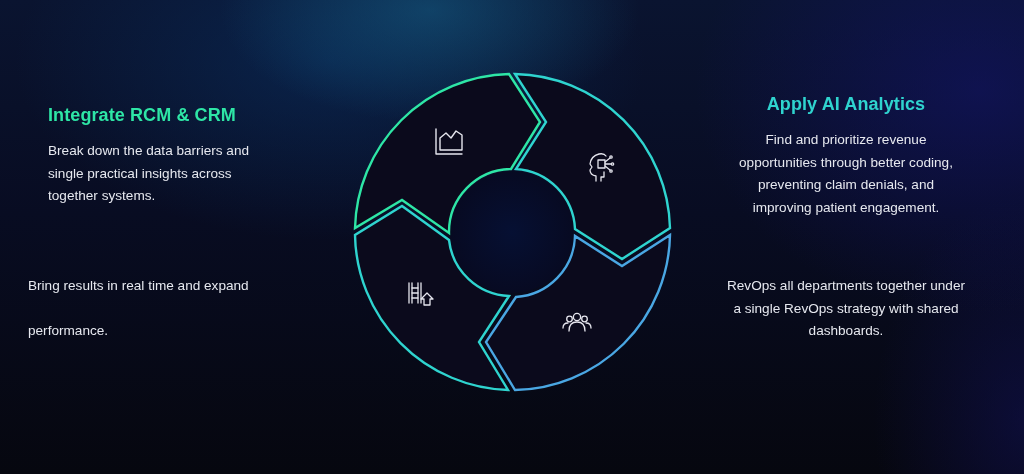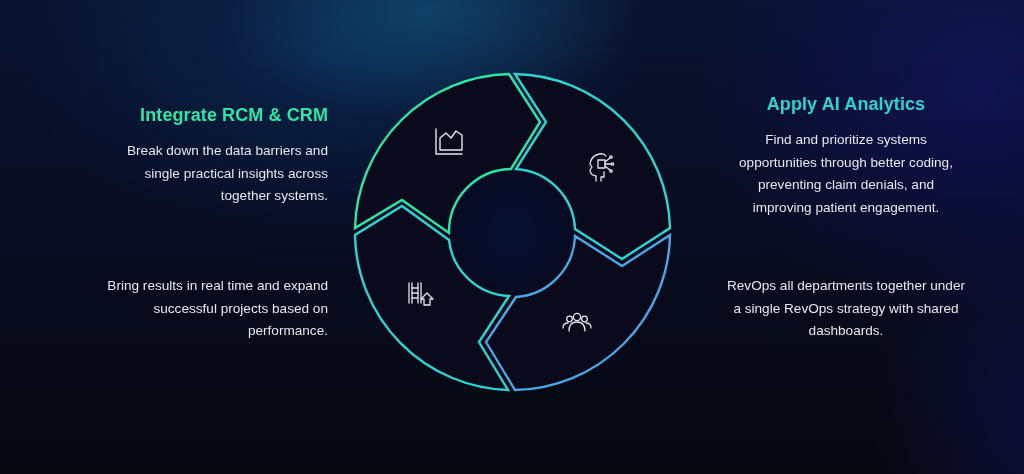--- a/index.html
+++ b/index.html
@@ -11,21 +11,21 @@
     .bg {
       position: absolute; inset: 0;
       background:
         radial-gradient(ellipse 300px 160px at 430px 10px, rgba(24,110,150,0.45), rgba(10,40,80,0.0) 70%),
         radial-gradient(ellipse 420px 240px at 330px 60px, rgba(10,50,100,0.55), rgba(0,0,0,0) 75%),
         radial-gradient(ellipse 380px 300px at 980px 90px, rgba(20,20,110,0.55), rgba(0,0,0,0) 75%),
         radial-gradient(ellipse 200px 300px at 1024px 420px, rgba(18,18,90,0.5), rgba(0,0,0,0) 75%),
         linear-gradient(180deg, #0a1430 0%, #080c22 45%, #06070f 100%);
     }
     .block { position: absolute; }
-    .block.left { text-align: right; }
+    .block.left { }
     .block.right { text-align: center; }
     .title {
       font-weight: 700; font-size: 18px; letter-spacing: 0.1px; margin: 0 0 14px 0;
       line-height: 22px;
     }
     .desc {
       color: #e6e8ef; font-size: 13.6px; line-height: 22.5px; margin: 0;
     }
     svg.diagram { position: absolute; left: 0; top: 0; }
   </style>
@@ -95,31 +95,31 @@
   <p class="desc">
     <span>Break down the data barriers and</span><br>
     <span>single practical insights across</span><br>
     <span>together systems.</span>
   </p>
 </div>
 
 <div class="block right" style="left: 696px; top: 93px; width: 300px;">
   <div class="title" style="color:#2fd4cf;">Apply AI Analytics</div>
   <p class="desc">
-    <span>Find and prioritize systems</span><br>
+    <span>Find and prioritize revenue</span><br>
     <span>opportunities through better coding,</span><br>
     <span>preventing claim denials, and</span><br>
     <span>improving patient engagement.</span>
   </p>
 </div>
 
 <div class="block left" style="right: 696px; top: 275px; width: 300px;">
   <p class="desc">
     <span>Bring results in real time and expand</span><br>
-    <span>successful projects based on</span><br>
+    <br>
     <span>performance.</span>
   </p>
 </div>
 
 <div class="block right" style="left: 696px; top: 275px; width: 300px;">
   <p class="desc">
     <span>RevOps all departments together under</span><br>
     <span>a single RevOps strategy with shared</span><br>
     <span>dashboards.</span>
   </p>

